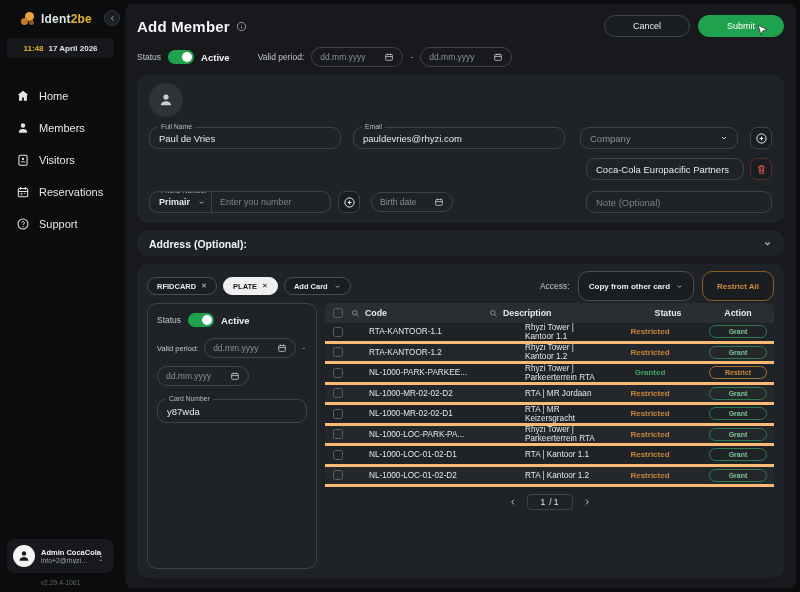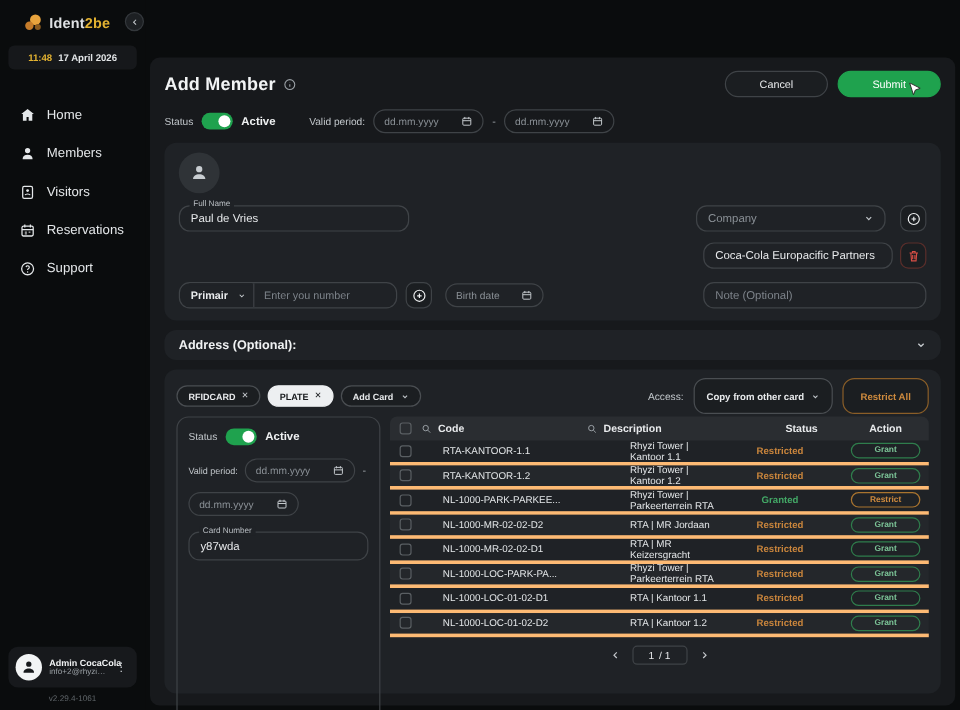--- a/index.html
+++ b/index.html
@@ -34,21 +34,21 @@
   .userbox { background:#17191C; border-radius:8px; padding:6px 6px; display:flex; align-items:center; gap:6px; }
   .user-avatar { width:22px; height:22px; border-radius:50%; background:#F2F4F5; color:#17191C; display:flex; align-items:center; justify-content:center; flex-shrink:0; }
   .user-avatar svg { width:14px; height:14px; }
   .user-meta { flex:1; min-width:0; }
   .user-name { font-size:7.5px; font-weight:700; color:#F0F2F3; white-space:nowrap; }
   .user-email { font-size:6.8px; color:#9AA0A5; white-space:nowrap; overflow:hidden; text-overflow:ellipsis; }
   .user-menu { color:#C6CACE; font-size:10px; cursor:pointer; padding:0 2px; }
   .version { text-align:center; font-size:6.8px; color:#5F6569; margin-top:6px; }
 
   
-  .main { flex:1; padding:4px 4px 4px 4px; min-width:0;margin-top:44px; }
+  .main { flex:1; padding:4px 4px 4px 4px; min-width:0; }
   .panel { background:#17191C; border-radius:8px; height:100%; padding:10px 12px 10px; display:flex; flex-direction:column; }
 
   .header-row { display:flex; align-items:center; justify-content:space-between; height:24px; }
   .title-wrap { display:flex; align-items:center; gap:6px; }
   .page-title { font-size:15px; font-weight:700; color:#F2F4F5; letter-spacing:.2px; }
   .info-icon { color:#9AA0A5; display:flex; }
   .btn-group { display:flex; gap:8px; }
   .btn { height:22px; width:86px; border-radius:12px; font-size:9px; font-weight:400; font-family:inherit; display:flex; align-items:center; justify-content:center; cursor:pointer; position:relative; }
   .btn-cancel { background:#1B1E21; border:1px solid #3F4347; color:#E8EAEC; }
   .btn-submit { background:#1FA24E; border:1px solid #1FA24E; color:#FFFFFF; }
@@ -297,20 +297,24 @@
             <svg viewBox="0 0 24 24">
               <path d="M12 11.5a3.5 3.5 0 1 0-3.5-3.5A3.5 3.5 0 0 0 12 11.5zm0 2c-3.8 0-6.8 2.2-6.8 5V19h13.6v-.5c0-2.8-3-5-6.8-5z" fill="currentColor"></path>
             </svg>
           </div>
 
         <div class="frow row1">
           <div class="field f-fullname">
             <span class="flabel">Full Name</span>
             <input value="Paul de Vries" style="">
           </div>
+          <div class="field f-email">
+            <span class="flabel">Email</span>
+            <input value="pauldevries@rhyzi.com" style="">
+          </div>
           <div class="field f-company" style="margin-left:auto">
             <span class="select-face">
               <span class="select-ph">Company</span>
               <span class="chev">
                   <svg width="8" height="8" viewBox="0 0 24 24">
                     <path d="M6 9l6 6 6-6" fill="none" stroke="currentColor" stroke-width="3"></path>
                   </svg>
                 </span>
             </span>
           </div>

